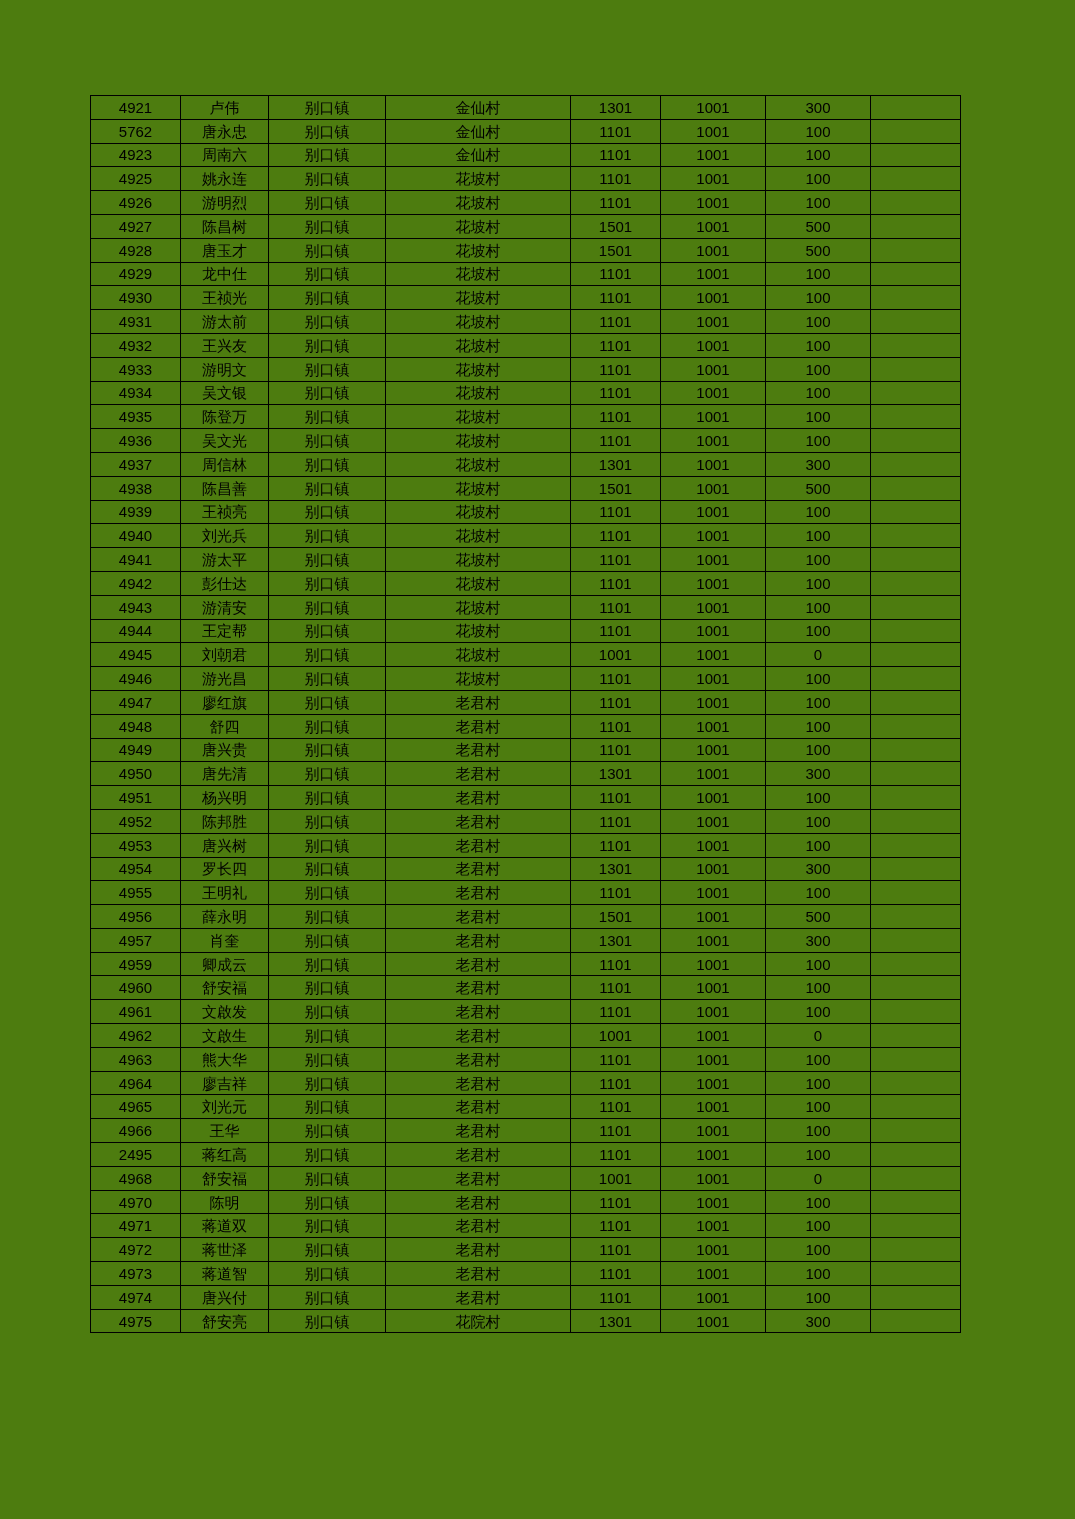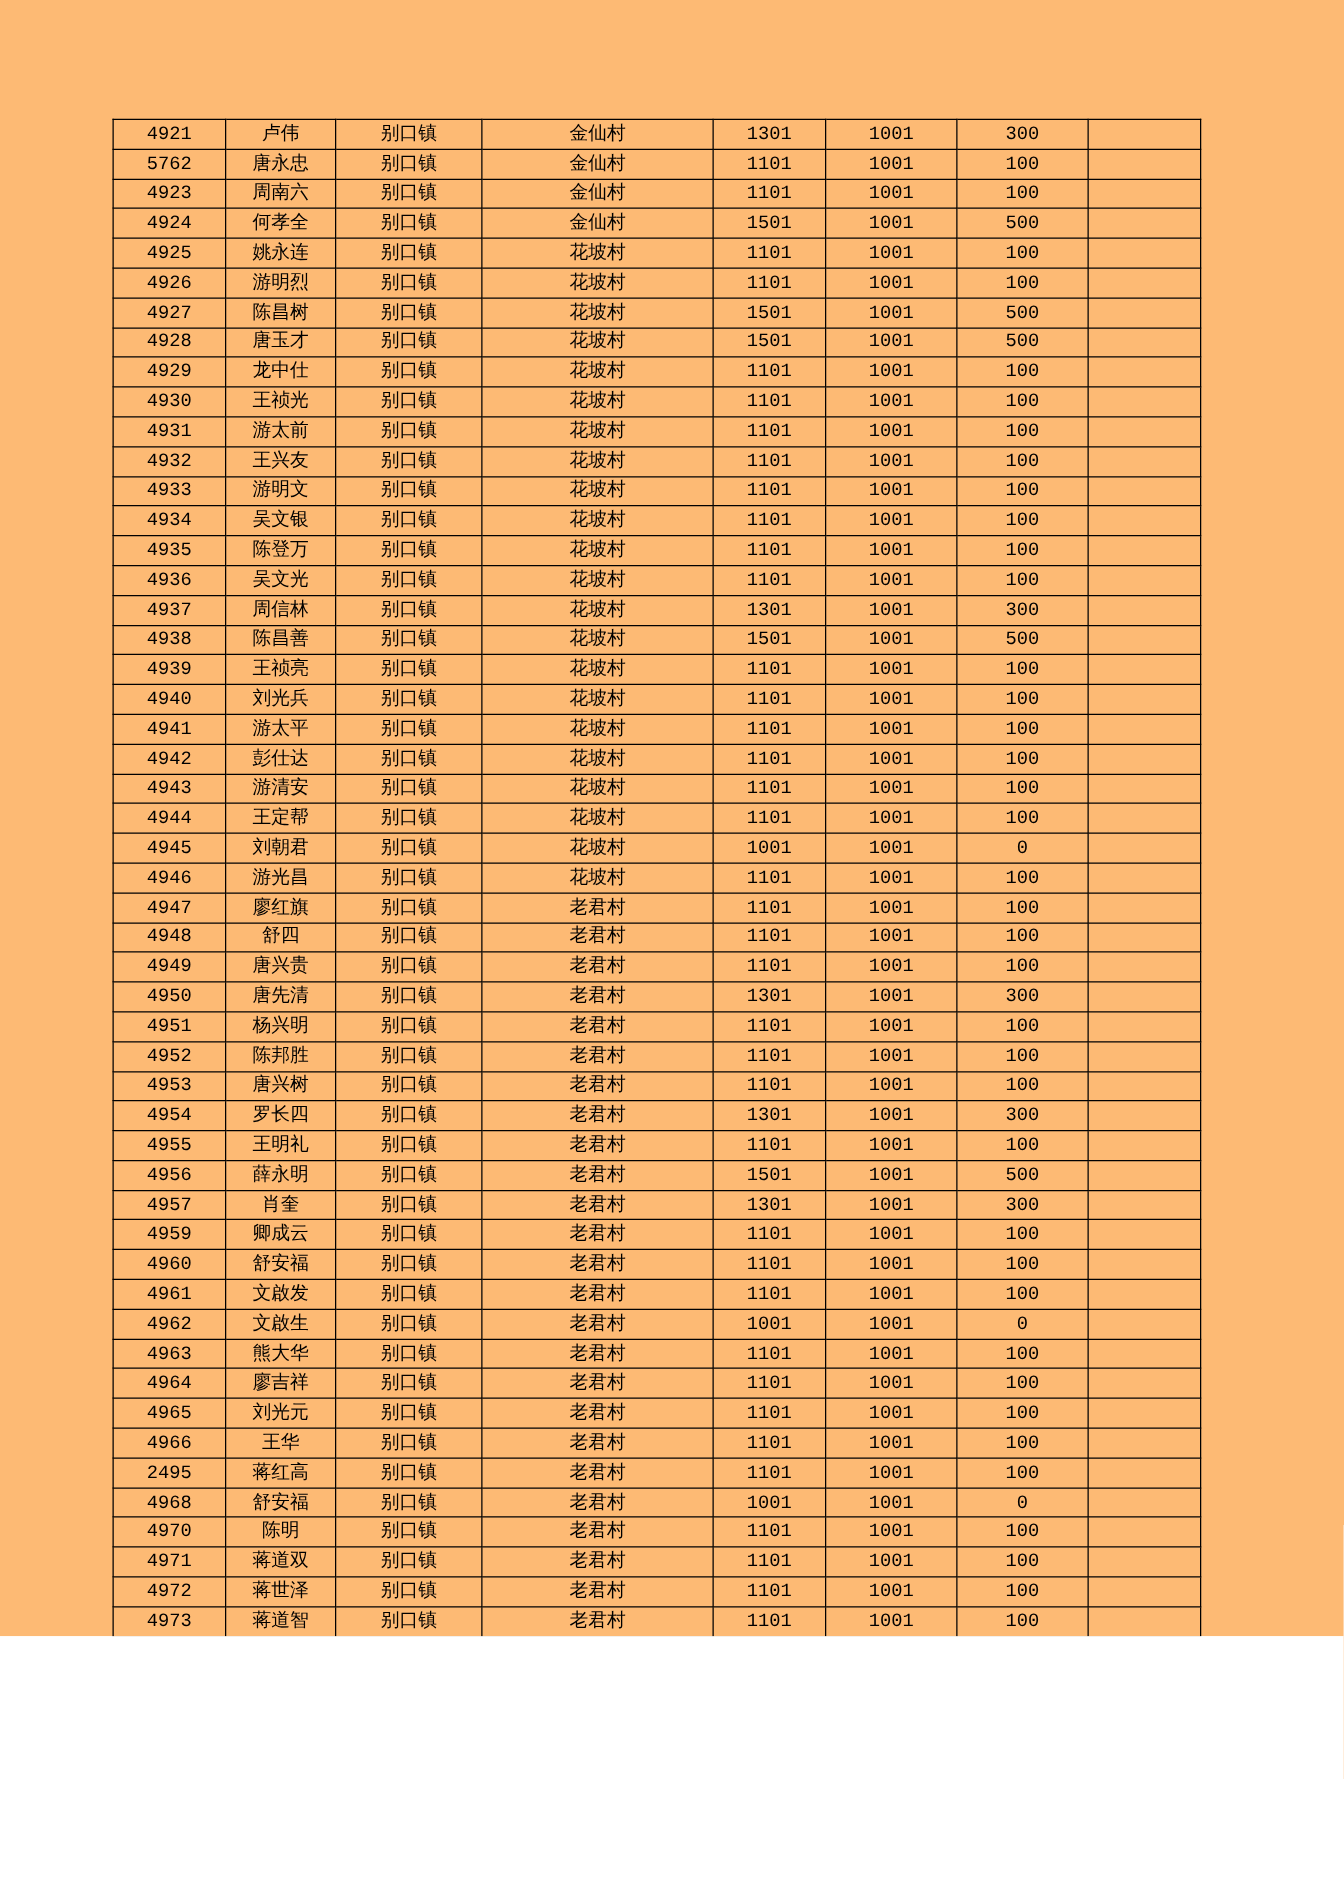--- a/index.html
+++ b/index.html
@@ -3,23 +3,23 @@
 <meta charset="utf-8">
 <style>
   html, body {
     margin: 0;
     padding: 0;
     background: #ffffff;
   }
   .page {
     position: relative;
     width: 1075px;
-    height: 1309px;
-    background: #fdba74;
-    font-family: Liberation Mono, monospace;
+    height: 1519px;
+    background: #4d7c0f;
+    font-family: Liberation Sans, sans-serif;
     overflow: hidden;
   }
   table.data {
     position: absolute;
     left: 90px;
     top: 95px;
     width: 870px;
     border-collapse: collapse;
     table-layout: fixed;
   }
@@ -76,30 +76,20 @@
           <td>4923</td>
           <td>周南六</td>
           <td>别口镇</td>
           <td>金仙村</td>
           <td>1101</td>
           <td>1001</td>
           <td>100</td>
           <td></td>
         </tr>
         <tr>
-          <td>4924</td>
-          <td>何孝全</td>
-          <td>别口镇</td>
-          <td>金仙村</td>
-          <td>1501</td>
-          <td>1001</td>
-          <td>500</td>
-          <td></td>
-        </tr>
-        <tr>
           <td>4925</td>
           <td>姚永连</td>
           <td>别口镇</td>
           <td>花坡村</td>
           <td>1101</td>
           <td>1001</td>
           <td>100</td>
           <td></td>
         </tr>
         <tr>

